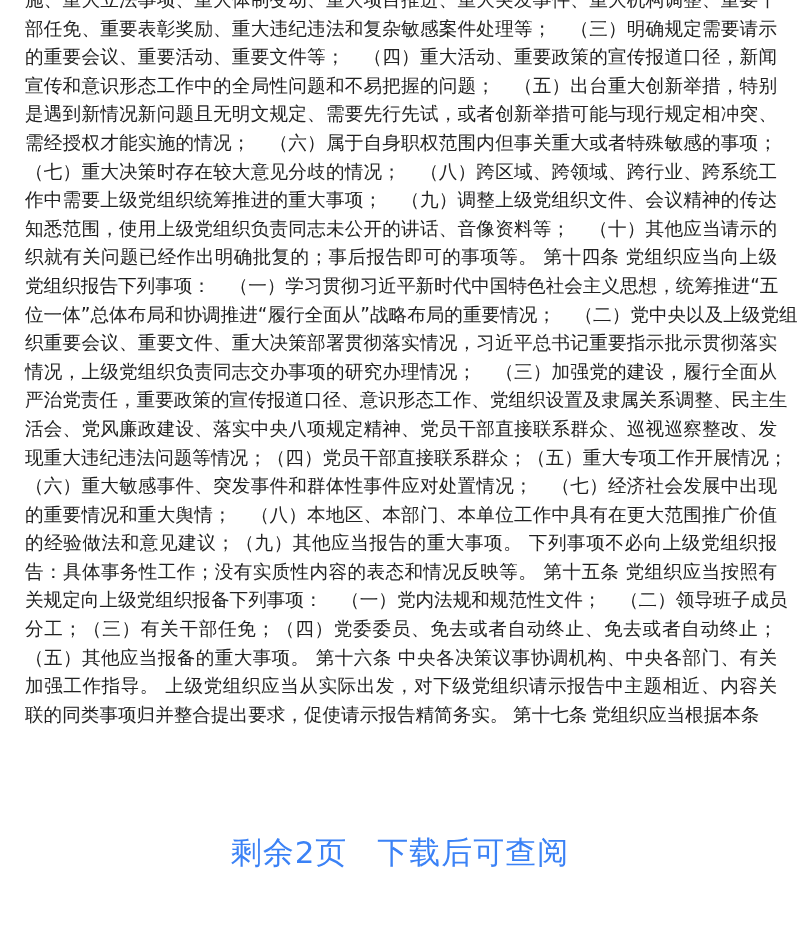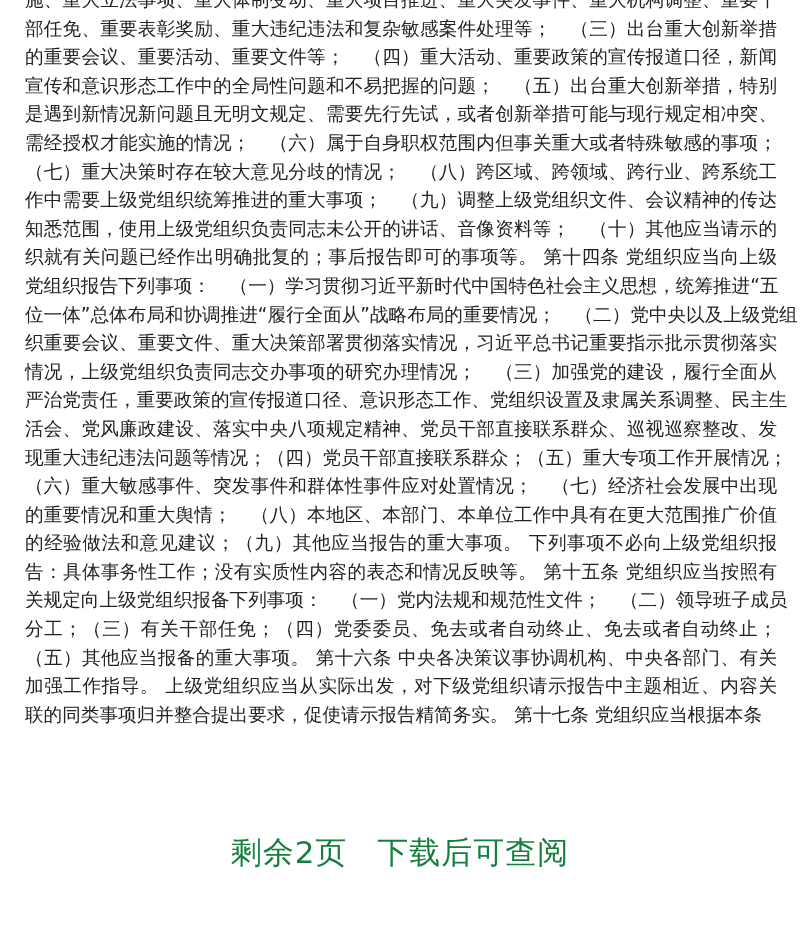--- a/index.html
+++ b/index.html
@@ -14,41 +14,41 @@
       line-height: 28.6px;
       color: #222222;
     }
     .line {
       display: block;
       white-space: nowrap;
       text-align: justify;
       text-align-last: justify;
       height: 28.6px;
     }
-    .line.last { text-align-last: left; }
+    .line.last { text-align-last: left; font-family: Liberation Serif, serif; }
     .more {
       position: absolute;
       left: 0;
       top: 832px;
       width: 800px;
       text-align: center;
       font-family: "DejaVu Sans", "Liberation Sans", sans-serif;
       font-size: 31px;
-      color: #15803d;
+      color: #3b82f6;
       letter-spacing: 1px;
     }
     .more span { display: inline-block; }
     .gap { width: 30px; }
   </style>
 </head>
 <body>
 
 <div class="doc">
   <span class="line">施、重大立法事项、重大体制变动、重大项目推进、重大突发事件、重大机构调整、重要干</span>
-  <span class="line">部任免、重要表彰奖励、重大违纪违法和复杂敏感案件处理等；　（三）出台重大创新举措</span>
+  <span class="line">部任免、重要表彰奖励、重大违纪违法和复杂敏感案件处理等；　（三）明确规定需要请示</span>
   <span class="line">的重要会议、重要活动、重要文件等；　（四）重大活动、重要政策的宣传报道口径，新闻</span>
   <span class="line">宣传和意识形态工作中的全局性问题和不易把握的问题；　（五）出台重大创新举措，特别</span>
   <span class="line">是遇到新情况新问题且无明文规定、需要先行先试，或者创新举措可能与现行规定相冲突、</span>
   <span class="line">需经授权才能实施的情况；　（六）属于自身职权范围内但事关重大或者特殊敏感的事项；</span>
   <span class="line">（七）重大决策时存在较大意见分歧的情况；　（八）跨区域、跨领域、跨行业、跨系统工</span>
   <span class="line">作中需要上级党组织统筹推进的重大事项；　（九）调整上级党组织文件、会议精神的传达</span>
   <span class="line">知悉范围，使用上级党组织负责同志未公开的讲话、音像资料等；　（十）其他应当请示的</span>
   <span class="line">织就有关问题已经作出明确批复的；事后报告即可的事项等。 第十四条 党组织应当向上级</span>
   <span class="line">党组织报告下列事项：　（一）学习贯彻习近平新时代中国特色社会主义思想，统筹推进“五</span>
   <span class="line">位一体”总体布局和协调推进“履行全面从”战略布局的重要情况；　（二）党中央以及上级党组</span>

